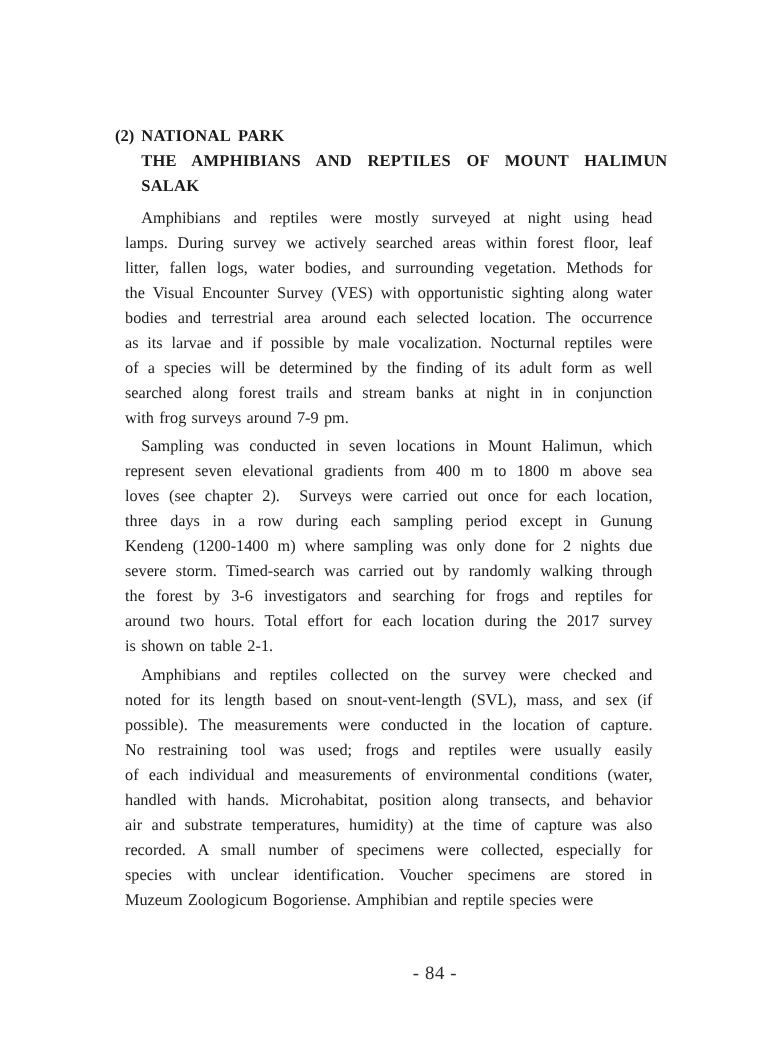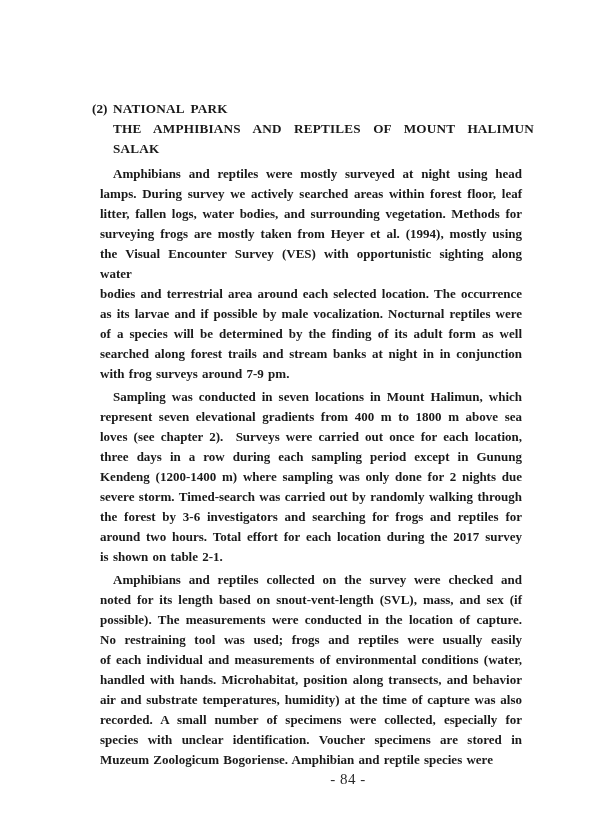--- a/index.html
+++ b/index.html
@@ -43,21 +43,21 @@
     text-align: justify;
     text-align-last: justify;
   }
   .body-text {
     margin-left: 8px;
     width: 434px;
     font-size: 13px;
     line-height: 20px;
     word-spacing: 1px;
   }
-  .para { margin: 3px 12px 0 0; font-weight: bold; }
+  .para { margin: 3px 12px 0 0; }
   .para:first-child { margin-top: 0; }
   .line {
     text-align: justify;
     text-align-last: justify;
     white-space: normal;
   }
   .line.first { padding-left: 13px; }
   .line.last { text-align-last: left; }
   .footer {
     position: absolute;
@@ -82,21 +82,20 @@
       <div class="h-line">NATIONAL PARK</div>
       <div class="h-line justify">THE AMPHIBIANS AND REPTILES OF MOUNT HALIMUN SALAK</div>
     </div>
 
     <div class="body-text">
 
     <div class="para">
           <div class="line first">Amphibians and reptiles were mostly surveyed at night using head</div>
           <div class="line">lamps. During survey we actively searched areas within forest floor, leaf</div>
           <div class="line">litter, fallen logs, water bodies, and surrounding vegetation. Methods for</div>
-          <div class="line">surveying frogs are mostly taken from Heyer et al. (1994), mostly using</div>
           <div class="line">the Visual Encounter Survey (VES) with opportunistic sighting along water</div>
           <div class="line">bodies and terrestrial area around each selected location. The occurrence</div>
           <div class="line">as its larvae and if possible by male vocalization. Nocturnal reptiles were</div>
           <div class="line">of a species will be determined by the finding of its adult form as well</div>
           <div class="line">searched along forest trails and stream banks at night in in conjunction</div>
           <div class="line last">with frog surveys around 7-9 pm.</div>
         </div>
         <div class="para">
           <div class="line first">Sampling was conducted in seven locations in Mount Halimun, which</div>
           <div class="line">represent seven elevational gradients from 400 m to 1800 m above sea</div>

